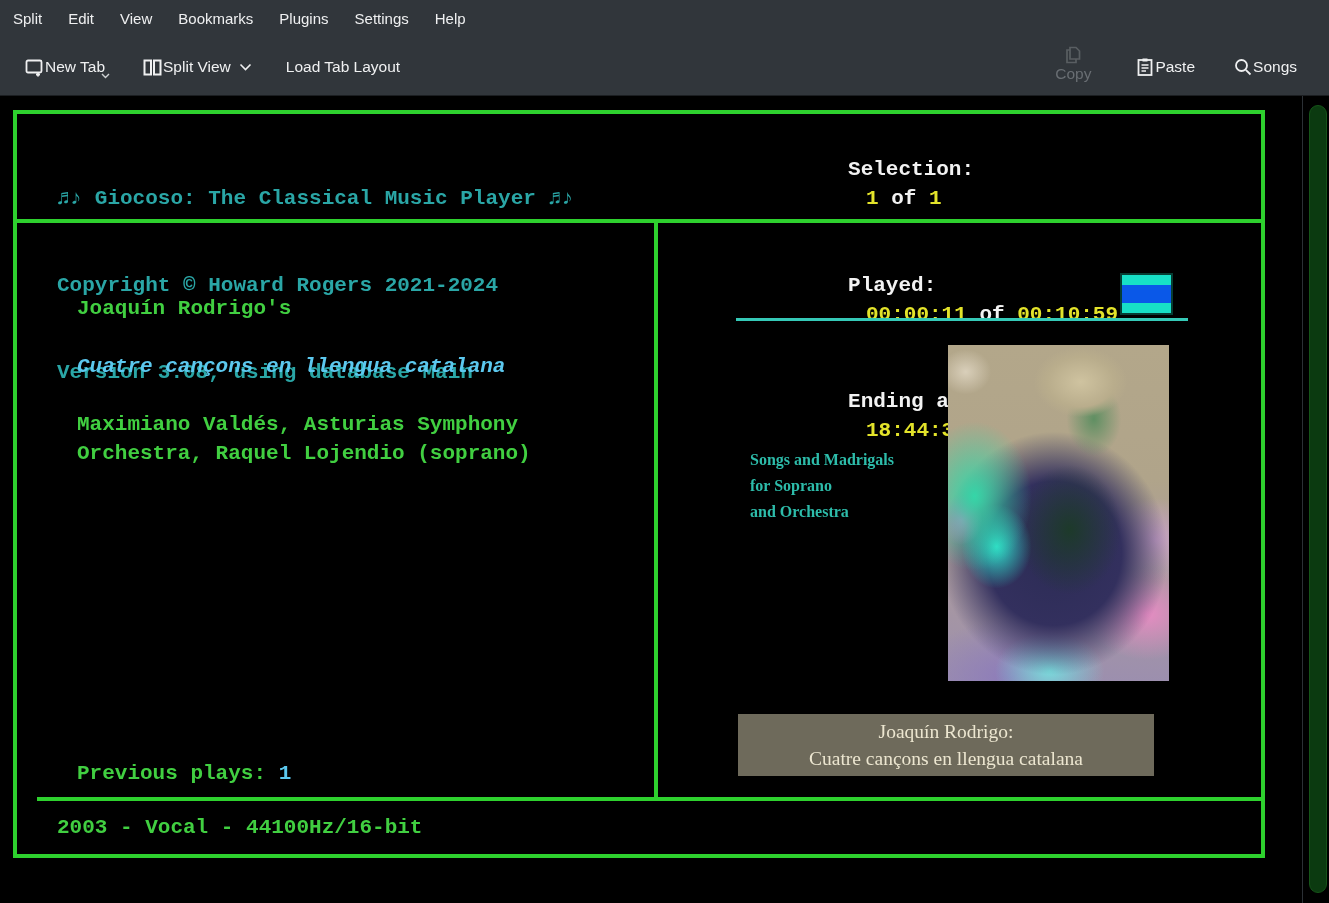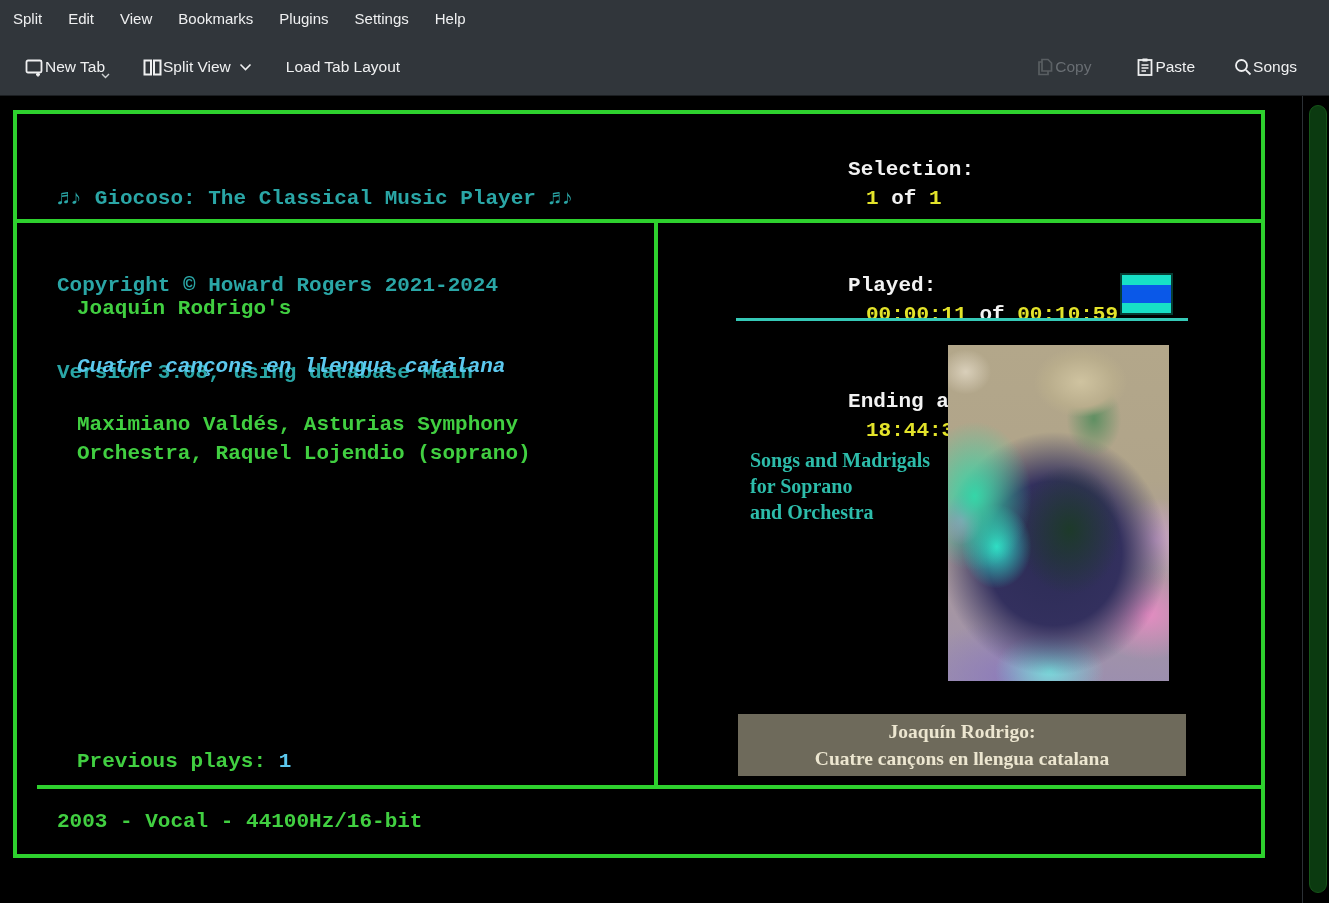--- a/index.html
+++ b/index.html
@@ -9,21 +9,21 @@
   
   .chrome { position:absolute; top:0; left:0; width:1329px; height:96px;
             background:#31363b; border-bottom:1px solid #1b1e21; }
   .menubar { height:38px; display:flex; align-items:center; padding-left:0; }
   .menu-item { color:#eff0f1; font-size:15px; padding:0 13px; line-height:38px; cursor:default; }
   .toolbar { height:58px; display:flex; align-items:center; position:relative; padding-left:10px; }
   .tb-btn { display:flex; align-items:center; background:transparent; border:none;
             color:#eff0f1; font-size:15.5px; font-family:"Liberation Sans",sans-serif;
             padding:0 14px; height:44px; cursor:default; }
   .tb-btn svg { flex:0 0 auto; }
-  .tb-btn.disabled { color:#696e73; }
+  .tb-btn.disabled { color:#696e73;flex-direction:column; }
   .tb-right { position:absolute; right:18px; top:0; height:58px; display:flex; align-items:center; }
   .mini-chevron { position:relative; top:9px; left:-4px; }
 
   
   .terminal { position:absolute; top:96px; left:0; width:1329px; height:807px; background:#000;
               font-family:"Liberation Mono","DejaVu Sans Mono",monospace; font-weight:700; }
 
   .tui { position:absolute; left:13px; top:14px; width:1252px; height:748px;
          border:4px solid var(--border_green,#2ed12e); display:flex; flex-direction:column; }
 
@@ -53,43 +53,43 @@
   
   .art-underline { position:absolute; left:78px; top:95px; width:452px; height:3px;
                    background:var(--underline_teal,#35c9b7); }
   .art-logo { position:absolute; left:464px; top:52px; width:49px; height:38px;
               background:linear-gradient(180deg,
                  var(--logo_cyan,#17e0c6) 0 26%,
                  var(--logo_blue,#0a58e8) 26% 74%,
                  var(--logo_cyan,#17e0c6) 74% 100%);
               outline:2px solid #063d33; }
   .art-title { position:absolute; left:92px; top:224px; font-family:"Liberation Serif",serif;
-               font-weight:700; font-size:20px; line-height:26px; color:var(--overlay_teal,#2dbcaa); }
+               font-weight:700; font-size:16px; line-height:26px; color:var(--overlay_teal,#2dbcaa); }
   .art-painting { position:absolute; left:290px; top:122px; width:221px; height:336px;
     background:
       radial-gradient(ellipse 34px 30px at 8% 8%,  #d9cfba 0%, rgba(217,207,186,0) 75%),
       radial-gradient(ellipse 60px 45px at 60% 11%, #cfc3a0 0%, #b9ad8c 55%, rgba(185,173,140,0) 78%),
       radial-gradient(ellipse 38px 52px at 66% 22%, #5f8f62 0%, rgba(95,143,98,0) 72%),
       radial-gradient(ellipse 88px 115px at 12% 45%, #35d6a8 0%, rgba(53,214,168,0) 65%),
       radial-gradient(ellipse 50px 60px at 22% 60%, #2ee0cc 0%, rgba(46,224,204,0) 70%),
       radial-gradient(ellipse 30px 36px at 6% 52%,  #e06ac0 0%, rgba(224,106,192,0) 70%),
       radial-gradient(ellipse 72px 90px at 55% 55%, #1d3a2a 0%, rgba(29,58,42,0) 72%),
       radial-gradient(ellipse 150px 160px at 48% 62%, #2c2c55 0%, #33305e 45%, rgba(45,45,85,0) 76%),
       radial-gradient(ellipse 88px 66px at 90% 80%, #e58cc2 0%, rgba(229,140,194,0) 70%),
       radial-gradient(ellipse 66px 60px at 94% 58%, #c9a2c6 0%, rgba(201,162,198,0) 70%),
       radial-gradient(ellipse 78px 56px at 46% 97%, #7adadb 0%, rgba(122,218,219,0) 70%),
       radial-gradient(ellipse 120px 78px at 28% 99%, #8d7cba 0%, rgba(141,124,186,0) 75%),
       linear-gradient(180deg,#b3a78a 0%,#b0a48a 40%,#a898a0 72%,#9c8fae 100%);
   }
-  .art-caption { position:absolute; left:80px; top:491px; width:448px; height:62px;
+  .art-caption { position:absolute; left:80px; top:491px; width:416px; height:62px;
                  background:var(--caption_bg,#6e6a5b); color:var(--caption_text,#ece6d0);
                  font-family:"Liberation Serif",serif; font-size:19.5px; line-height:27px;
-                 text-align:center; padding-top:4px; font-weight:700; }
-
-  .tui-footer { flex:0 0 auto; height:65px; display:flex; align-items:center; padding-left:40px; }
+                 text-align:center; padding-top:4px; font-weight:400; }
+
+  .tui-footer { flex:0 0 auto; height:53px; display:flex; align-items:center; padding-left:40px; }
 
   
   .scroll-sep { position:absolute; left:1302px; top:0; width:1px; height:807px; background:#2b3035; }
   .scrollbar  { position:absolute; left:1305px; top:0; width:24px; height:807px; }
   .scroll-thumb { position:absolute; left:4px; top:9px; width:18px; height:788px;
                   border-radius:9px; background:#0b3a10; border:1px solid #155418; }
 </style>
 </head>
 <body>
 

